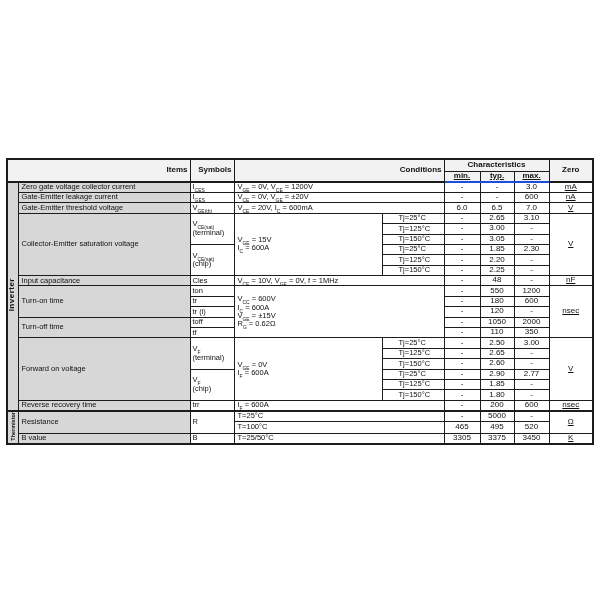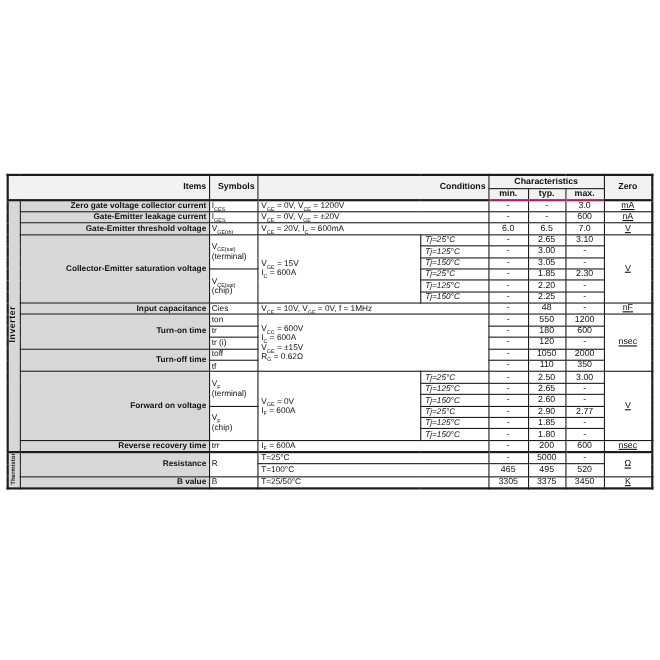--- a/index.html
+++ b/index.html
@@ -16,29 +16,29 @@
   .ds th,.ds td{
     border:1px solid #1c1c1c;
     padding:0 2px;margin:0;overflow:hidden;
     font-size:8px;line-height:1.12;vertical-align:middle;
     background:#ffffff;
   }
   
   tr.h1{height:12px;} tr.h2{height:11px;}
   .ds th{font-weight:bold;text-align:right;background:#f2f2f2;padding-left:4px;}
   .ds th.ctr{text-align:center;padding-left:2px;}
-  tr.h2 th{border-bottom:2px solid #be185d;}
+  tr.h2 th{border-bottom:2px solid #1d4ed8;text-decoration:underline;}
   th.span2{border-bottom:2px solid #1c1c1c;}
   
   tbody tr{height:10.4px;}
   td.strip{background:#d7d7d7;text-align:center;padding:0;}
-  td.it{background:#d7d7d7;font-weight:bold;font-size:7.5px;padding-left:3px;text-align:right;}
+  td.it{background:#d7d7d7;font-weight:normal;font-size:7.5px;padding-left:3px;}
   td.sy{font-size:7.5px;padding-left:2px;}
   td.cd{font-size:7.5px;padding-left:3px;}
-  td.tj{font-size:7.5px;padding-left:4px;font-style:italic;}
+  td.tj{font-size:7.5px;padding-left:16px;}
   td.v{text-align:center;padding:0;}
   td.u{text-align:center;padding:0;text-decoration:underline;}
   tr.sect td{border-top:2px solid #1c1c1c;}
   sub{font-size:0.66em;line-height:0;}
   .vlabel{
     display:inline-block;writing-mode:vertical-rl;transform:rotate(180deg);
     font-weight:bold;font-size:8px;letter-spacing:0.5px;white-space:nowrap;
   }
   .vlabel.small{font-size:5.5px;letter-spacing:0;}
 </style>

